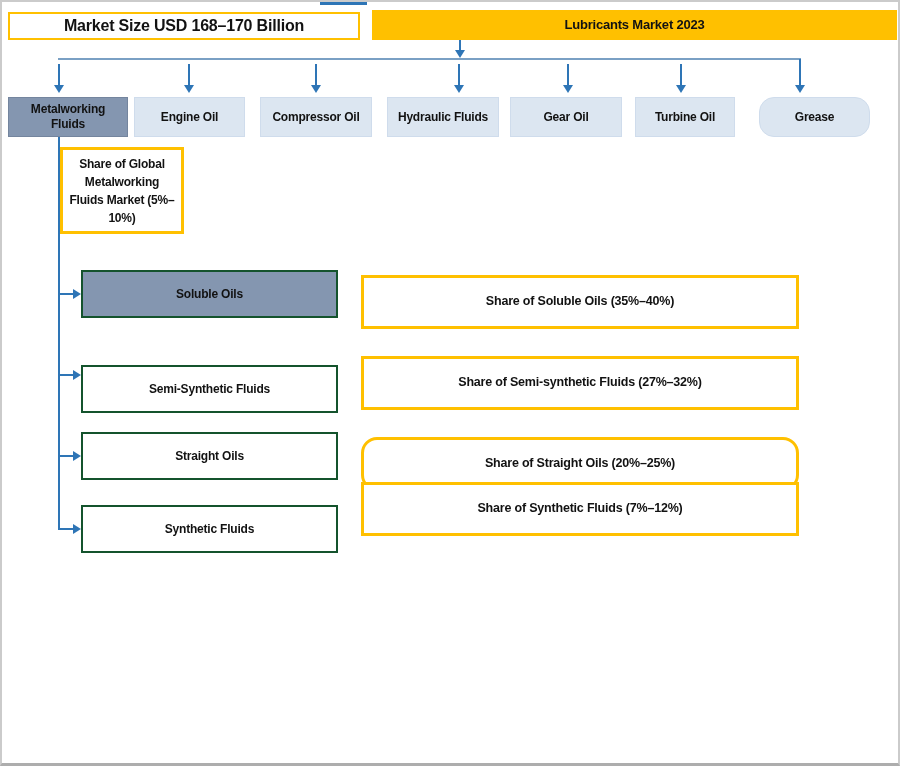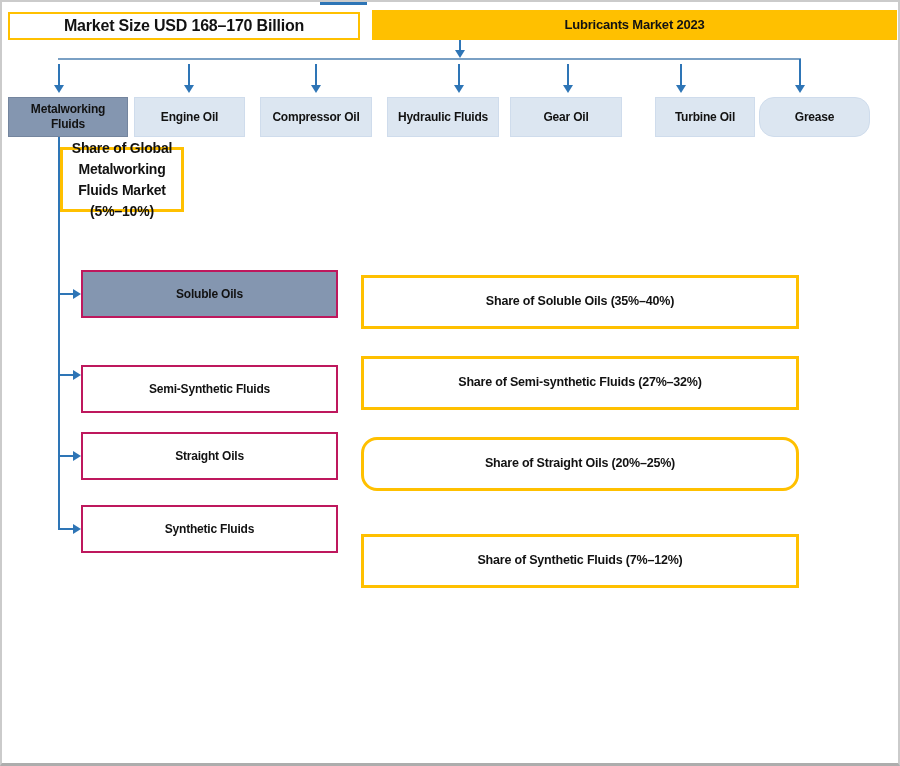--- a/index.html
+++ b/index.html
@@ -31,24 +31,24 @@
   
   .top-accent-bar { position: absolute; left: 318px; top: 0; width: 47px; height: 3px; background: #2E75B6; }
   .market-size-box { left: 6px; top: 10px; width: 352px; height: 28px; background: #ffffff; border: 2px solid #FFC000; font-size: 16px; }
   .market-title-box { left: 370px; top: 8px; width: 525px; height: 30px; background: #FFC000; font-size: 13px; }
 
   
   .cat-box { top: 95px; height: 40px; background: #DCE6F1; border: 1px solid #cfdcec; font-size: 12px; padding: 2px 4px; }
   .cat-box.highlight { background: #8496B0; border: 1px solid #74859E; }
 
   
-  .global-share-box { left: 58px; top: 145px; width: 124px; height: 65px; background: #ffffff; border: 3px solid #FFC000; font-size: 14px; line-height: 1.5; padding: 4px 5px; }
+  .global-share-box { left: 58px; top: 145px; width: 124px; height: 87px; background: #ffffff; border: 3px solid #FFC000; font-size: 12px; line-height: 1.5; padding: 4px 5px; }
 
   
-  .sub-box { left: 79px; width: 257px; height: 48px; background: #ffffff; border: 2px solid #be185d; font-size: 12px; }
+  .sub-box { left: 79px; width: 257px; height: 48px; background: #ffffff; border: 2px solid #14532d; font-size: 12px; }
   .sub-box.highlight { background: #8496B0; }
 
   
   .share-box { left: 359px; width: 438px; height: 54px; background: #ffffff; border: 3px solid #FFC000; font-size: 12.5px; }
 
   
   .hline { position: absolute; background: #7aa0c4; height: 2px; }
   .vline { position: absolute; background: #2E75B6; width: 2px; }
 
   .arrow-down { position: absolute; width: 2px; background: #2E75B6; }
@@ -95,21 +95,21 @@
   </div>
   <div class="box cat-box" style="left:258px; width:112px;">
     <span>Compressor Oil</span>
   </div>
   <div class="box cat-box" style="left:385px; width:112px;">
     <span>Hydraulic Fluids</span>
   </div>
   <div class="box cat-box" style="left:508px; width:112px;">
     <span>Gear Oil</span>
   </div>
-  <div class="box cat-box" style="left:633px; width:100px;margin-left:20px;">
+  <div class="box cat-box" style="left:633px; width:100px;">
     <span>Turbine Oil</span>
   </div>
   <div class="box cat-box" style="left:757px; width:111px;border-radius:15px;">
     <span>Grease</span>
   </div>
 
   <div class="box global-share-box">
     <span>Share of Global Metalworking Fluids Market (5%–10%)</span>
   </div>
 
@@ -135,17 +135,17 @@
 
   <div class="box share-box" style="top:273px;">
     <span>Share of Soluble Oils (35%–40%)</span>
   </div>
   <div class="box share-box" style="top:354px;">
     <span>Share of Semi-synthetic Fluids (27%–32%)</span>
   </div>
   <div class="box share-box" style="top:435px;border-radius:16px;">
     <span>Share of Straight Oils (20%–25%)</span>
   </div>
-  <div class="box share-box" style="top:532px;">
+  <div class="box share-box" style="top:480px;">
     <span>Share of Synthetic Fluids (7%–12%)</span>
   </div>
 
 </div>
 
 </body></html>

